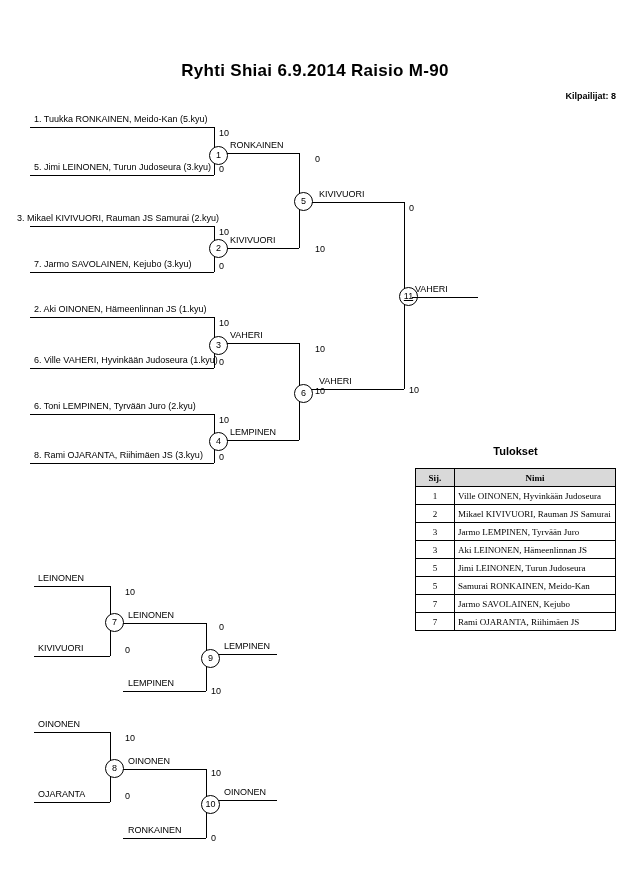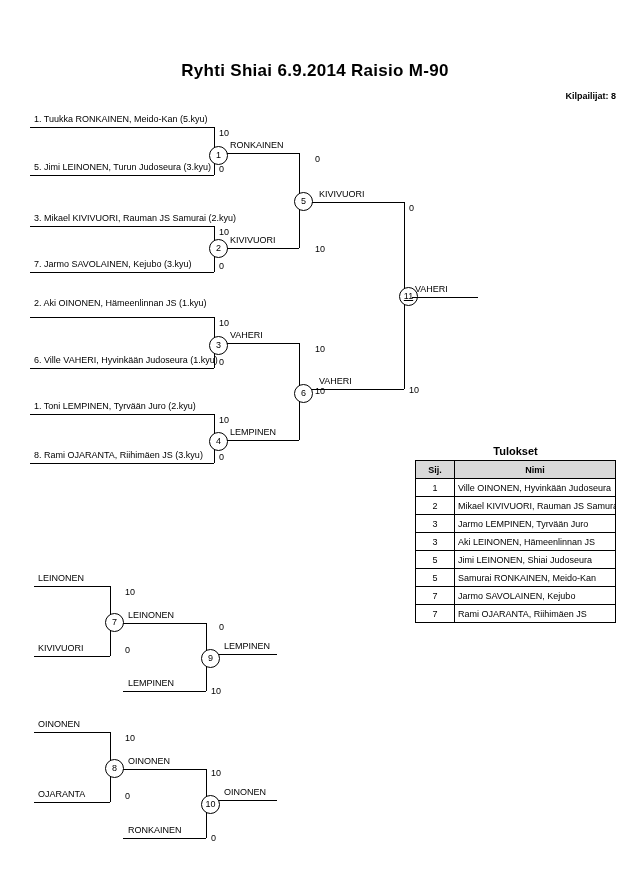--- a/index.html
+++ b/index.html
@@ -76,26 +76,27 @@
   .results {
     position: absolute;
     left: 415px;
     top: 404px;
     width: 201px;
   }
   .results-title {
     text-align: center;
     font-size: 11px;
     font-weight: bold;
-    padding-bottom: 3px;
+    padding-bottom: 11px;
   }
   table.res {
     border-collapse: collapse;
     width: 201px;
     table-layout: fixed;
+    font-family: Liberation Serif, serif;
   }
   table.res th, table.res td {
     border: 1px solid #000;
     font-size: 9px;
     padding: 2px 3px;
     height: 13px;
     overflow: hidden;
     white-space: nowrap;
   }
   table.res th {
@@ -121,54 +122,54 @@
   <div class="lbl" style="left:34px; top:121px;">5. Jimi LEINONEN, Turun Judoseura (3.kyu)</div>
   <div class="hl" style="left:30px; top:134px; width:184px;"></div>
 
   <div class="vl" style="left:214px; top:86px; height:48px;"></div>
   <div class="node" style="left:209px; top:105px;">1</div>
   <div class="score" style="left:219px; top:87px;">10</div>
   <div class="score" style="left:219px; top:123px;">0</div>
   <div class="lbl" style="left:230px; top:99px;">RONKAINEN</div>
   <div class="hl" style="left:227px; top:112px; width:72px;"></div>
 
-  <div class="lbl" style="left:34px; top:172px;">3. Mikael KIVIVUORI, Rauman JS Samurai (2.kyu)</div>
+  <div class="lbl" style="left:17px; top:172px;">3. Mikael KIVIVUORI, Rauman JS Samurai (2.kyu)</div>
   <div class="hl" style="left:30px; top:185px; width:184px;"></div>
 
   <div class="lbl" style="left:34px; top:218px;">7. Jarmo SAVOLAINEN, Kejubo (3.kyu)</div>
   <div class="hl" style="left:30px; top:231px; width:184px;"></div>
 
   <div class="vl" style="left:214px; top:185px; height:46px;"></div>
   <div class="node" style="left:209px; top:198px;">2</div>
   <div class="score" style="left:219px; top:186px;">10</div>
   <div class="score" style="left:219px; top:220px;">0</div>
   <div class="lbl" style="left:230px; top:194px;">KIVIVUORI</div>
   <div class="hl" style="left:227px; top:207px; width:72px;"></div>
 
   <div class="vl" style="left:299px; top:112px; height:95px;"></div>
   <div class="node" style="left:294px; top:151px;">5</div>
   <div class="score" style="left:315px; top:113px;">0</div>
   <div class="score" style="left:315px; top:203px;">10</div>
   <div class="lbl" style="left:319px; top:148px;">KIVIVUORI</div>
   <div class="hl" style="left:312px; top:161px; width:92px;"></div>
 
-  <div class="lbl" style="left:34px; top:257px;">2. Aki OINONEN, Hämeenlinnan JS (1.kyu)</div>
+  <div class="lbl" style="left:34px; top:263px;">2. Aki OINONEN, Hämeenlinnan JS (1.kyu)</div>
   <div class="hl" style="left:30px; top:276px; width:184px;"></div>
 
   <div class="lbl" style="left:34px; top:314px;">6. Ville VAHERI, Hyvinkään Judoseura (1.kyu)</div>
   <div class="hl" style="left:30px; top:327px; width:184px;"></div>
 
   <div class="vl" style="left:214px; top:276px; height:51px;"></div>
   <div class="node" style="left:209px; top:295px;">3</div>
   <div class="score" style="left:219px; top:277px;">10</div>
   <div class="score" style="left:219px; top:316px;">0</div>
   <div class="lbl" style="left:230px; top:289px;">VAHERI</div>
   <div class="hl" style="left:227px; top:302px; width:72px;"></div>
 
-  <div class="lbl" style="left:34px; top:360px;">1. Toni LEMPINEN, Tyrvään Juro (2.kyu)</div>
+  <div class="lbl" style="left:34px; top:360px;">6. Toni LEMPINEN, Tyrvään Juro (2.kyu)</div>
   <div class="hl" style="left:30px; top:373px; width:184px;"></div>
 
   <div class="lbl" style="left:34px; top:409px;">8. Rami OJARANTA, Riihimäen JS (3.kyu)</div>
   <div class="hl" style="left:30px; top:422px; width:184px;"></div>
 
   <div class="vl" style="left:214px; top:373px; height:49px;"></div>
   <div class="node" style="left:209px; top:391px;">4</div>
   <div class="score" style="left:219px; top:374px;">10</div>
   <div class="score" style="left:219px; top:411px;">0</div>
   <div class="lbl" style="left:230px; top:386px;">LEMPINEN</div>
@@ -249,21 +250,21 @@
         <tr>
           <td class="c-rank">3</td>
           <td class="c-name">Jarmo LEMPINEN, Tyrvään Juro</td>
         </tr>
         <tr>
           <td class="c-rank">3</td>
           <td class="c-name">Aki LEINONEN, Hämeenlinnan JS</td>
         </tr>
         <tr>
           <td class="c-rank">5</td>
-          <td class="c-name">Jimi LEINONEN, Shiai Judoseura</td>
+          <td class="c-name">Jimi LEINONEN, Turun Judoseura</td>
         </tr>
         <tr>
           <td class="c-rank">5</td>
           <td class="c-name">Samurai RONKAINEN, Meido-Kan</td>
         </tr>
         <tr>
           <td class="c-rank">7</td>
           <td class="c-name">Jarmo SAVOLAINEN, Kejubo</td>
         </tr>
         <tr>

